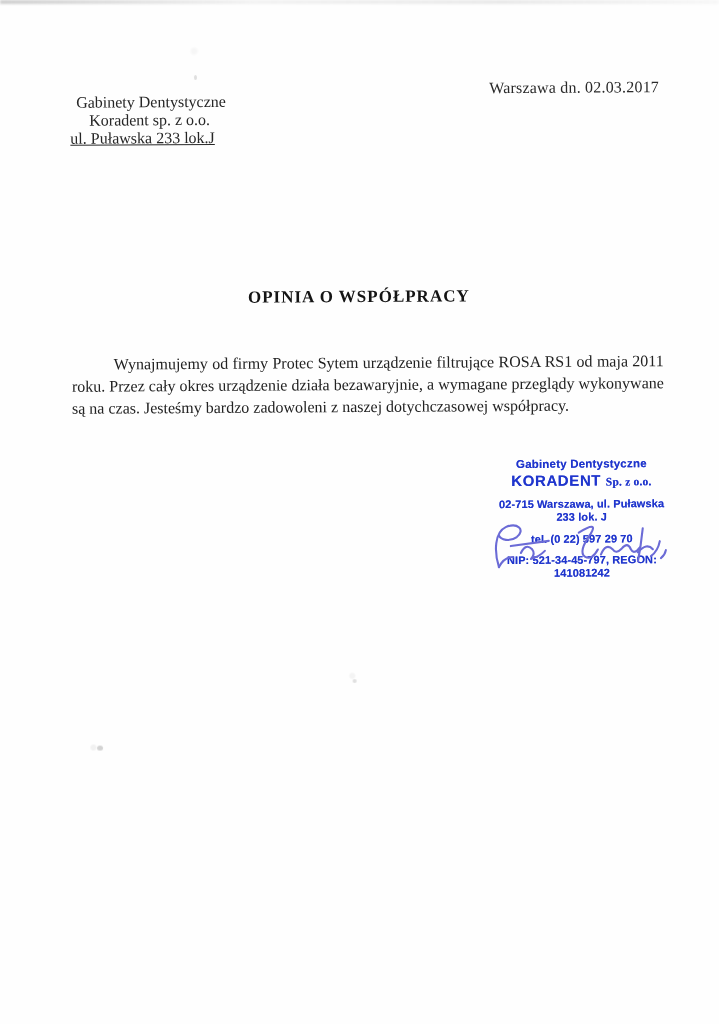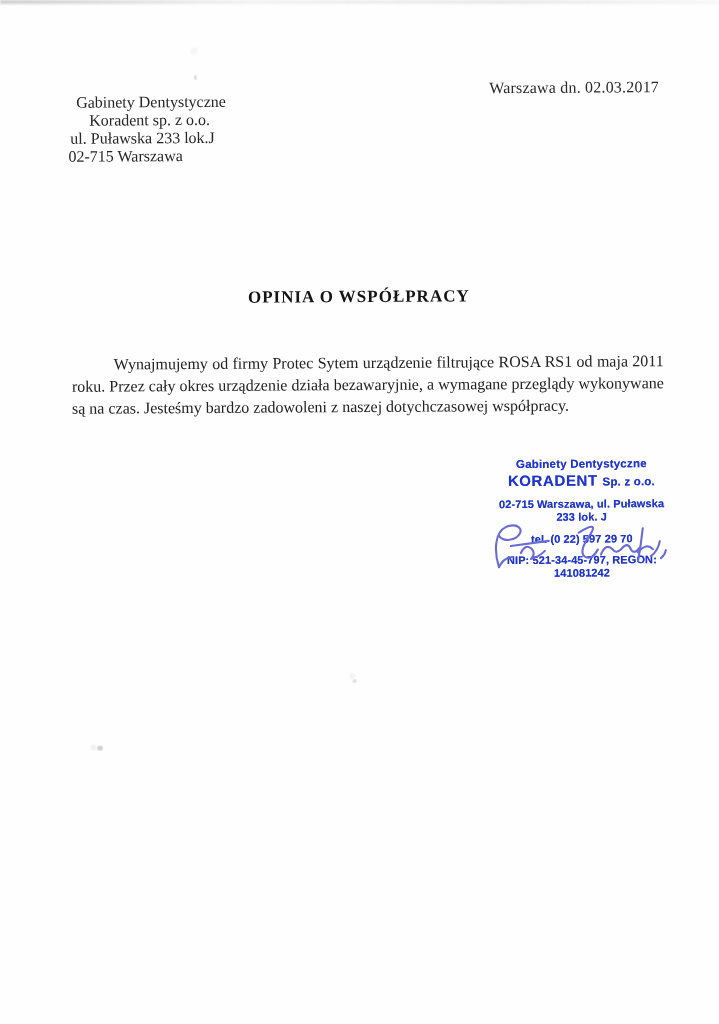--- a/index.html
+++ b/index.html
@@ -39,21 +39,21 @@
   }
   .sender {
     position: absolute;
     top: 92px; left: 70px;
     font-size: 16px;
     line-height: 18px;
     color: #262626;
   }
   .sender .l0 { padding-left: 8px; }
   .sender .l1 { padding-left: 21px; }
-  .sender .l2 { padding-left: 2px; }
+  .sender .l2 { padding-left: 2px; text-decoration: underline; }
   .sender .l3 { padding-left: 0; }
   .letter-title {
     position: absolute;
     top: 287px; left: 0; width: 100%;
     text-align: center;
     font-size: 17px;
     font-weight: bold;
     letter-spacing: 1px;
     color: #141414;
   }
@@ -71,21 +71,21 @@
     top: 459px; left: 488px; width: 186px;
     text-align: center;
     font-family: "Liberation Sans", sans-serif;
     font-weight: bold;
     color: #1f35cd;
     text-shadow: 0 0 0.6px rgba(31,53,205,0.7);
     line-height: 1.15;
   }
   .stamp .s1 { font-size: 11.5px; letter-spacing: 0.2px; }
   .stamp .s2 { font-size: 15px; letter-spacing: 0.6px; margin-top: 1px; }
-  .stamp .s2 .suffix { font-size: 11.5px; letter-spacing: 0.2px; }
+  .stamp .s2 .suffix { font-size: 11.5px; letter-spacing: 0.2px; font-family: Liberation Serif, serif; }
   .stamp .s3, .stamp .s4, .stamp .s5 { font-size: 11px; letter-spacing: 0.1px; margin-top: 9px; }
   .signature {
     position: absolute;
     top: 518px; left: 482px;
   }
   .speck {
     position: absolute;
     border-radius: 50%;
     background: rgba(100,100,100,0.28);
     filter: blur(0.6px);
@@ -101,21 +101,20 @@
   <div class="top-edge"></div>
 
   <div class="content">
 
     <div class="date-line">Warszawa dn. 02.03.2017</div>
 
     <div class="sender">
       <div class="l0">Gabinety Dentystyczne</div>
       <div class="l1">Koradent sp. z o.o.</div>
       <div class="l2">ul. Puławska 233 lok.J</div>
-      <div class="l3">02-715 Warszawa</div>
     </div>
 
     <div class="letter-title">OPINIA O WSPÓŁPRACY</div>
 
     <div class="body-par">Wynajmujemy od firmy Protec Sytem urządzenie filtrujące ROSA RS1 od maja 2011 roku. Przez cały okres urządzenie działa bezawaryjnie, a wymagane przeglądy wykonywane są na czas. Jesteśmy bardzo zadowoleni z naszej dotychczasowej współpracy.</div>
 
     <div class="stamp">
       <div class="s1">Gabinety Dentystyczne</div>
       <div class="s2"><span>KORADENT</span> <span class="suffix">Sp. z o.o.</span></div>
       <div class="s3">02-715 Warszawa, ul. Puławska 233 lok. J</div>

